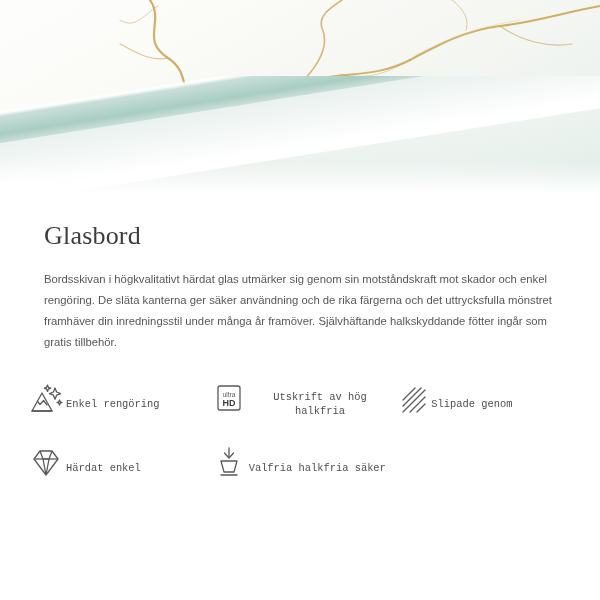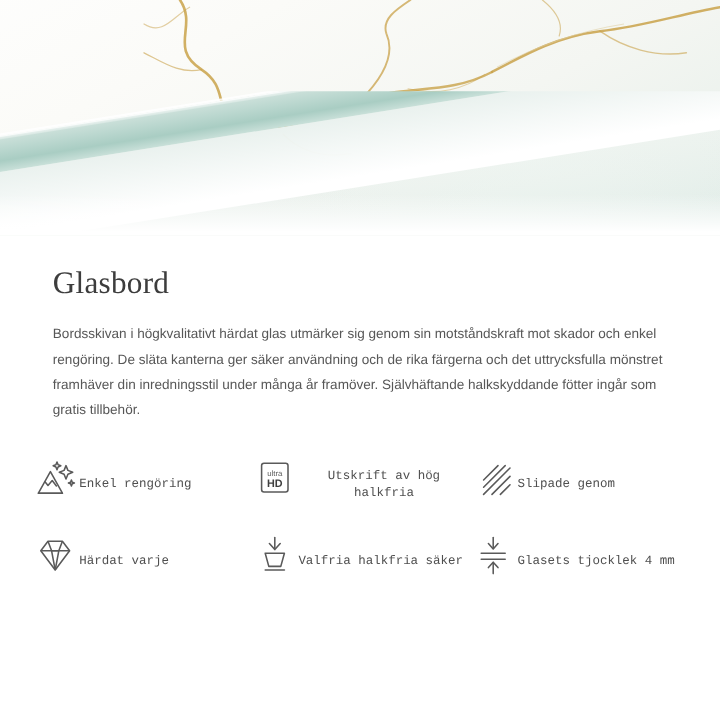--- a/index.html
+++ b/index.html
@@ -252,47 +252,32 @@
         <svg width="40" height="38" viewBox="0 0 40 38">
           <g fill="none" stroke="#5a5a5a" stroke-width="1.3" stroke-linejoin="round">
             <path d="M8 15 L14 7 L26 7 L32 15 L20 31 Z"></path>
             <path d="M8 15 L32 15"></path>
             <path d="M14 7 L17 15 L20 31"></path>
             <path d="M26 7 L23 15 L20 31"></path>
             <path d="M17 15 L23 15"></path>
           </g>
         </svg>
       </div>
-      <div class="feature-label">Härdat varje</div>
+      <div class="feature-label">Härdat enkel</div>
     </div>
 
     <div class="feature">
       <div class="feature-icon">
         <svg width="40" height="38" viewBox="0 0 40 38">
           <g fill="none" stroke="#5a5a5a" stroke-width="1.3" stroke-linejoin="round" stroke-linecap="round">
             <path d="M20 4 L20 13"></path>
             <path d="M15.5 9 L20 14 L24.5 9"></path>
             <path d="M12 17 L28 17 L25 28 L15 28 Z"></path>
             <path d="M12 31 L28 31"></path>
           </g>
         </svg>
       </div>
       <div class="feature-label">Valfria halkfria säker</div>
     </div>
 
-    <div class="feature">
-      <div class="feature-icon">
-        <svg width="40" height="38" viewBox="0 0 40 38">
-          <g fill="none" stroke="#5a5a5a" stroke-width="1.3" stroke-linecap="round" stroke-linejoin="round">
-            <path d="M20 4 L20 13"></path>
-            <path d="M16 9 L20 13.5 L24 9"></path>
-            <path d="M10 17 L30 17"></path>
-            <path d="M10 22 L30 22"></path>
-            <path d="M20 34 L20 25"></path>
-            <path d="M16 29 L20 24.5 L24 29"></path>
-          </g>
-        </svg>
-      </div>
-      <div class="feature-label">Glasets tjocklek 4 mm</div>
-    </div>
 
   </div>
 </div>
 
 </body></html>

